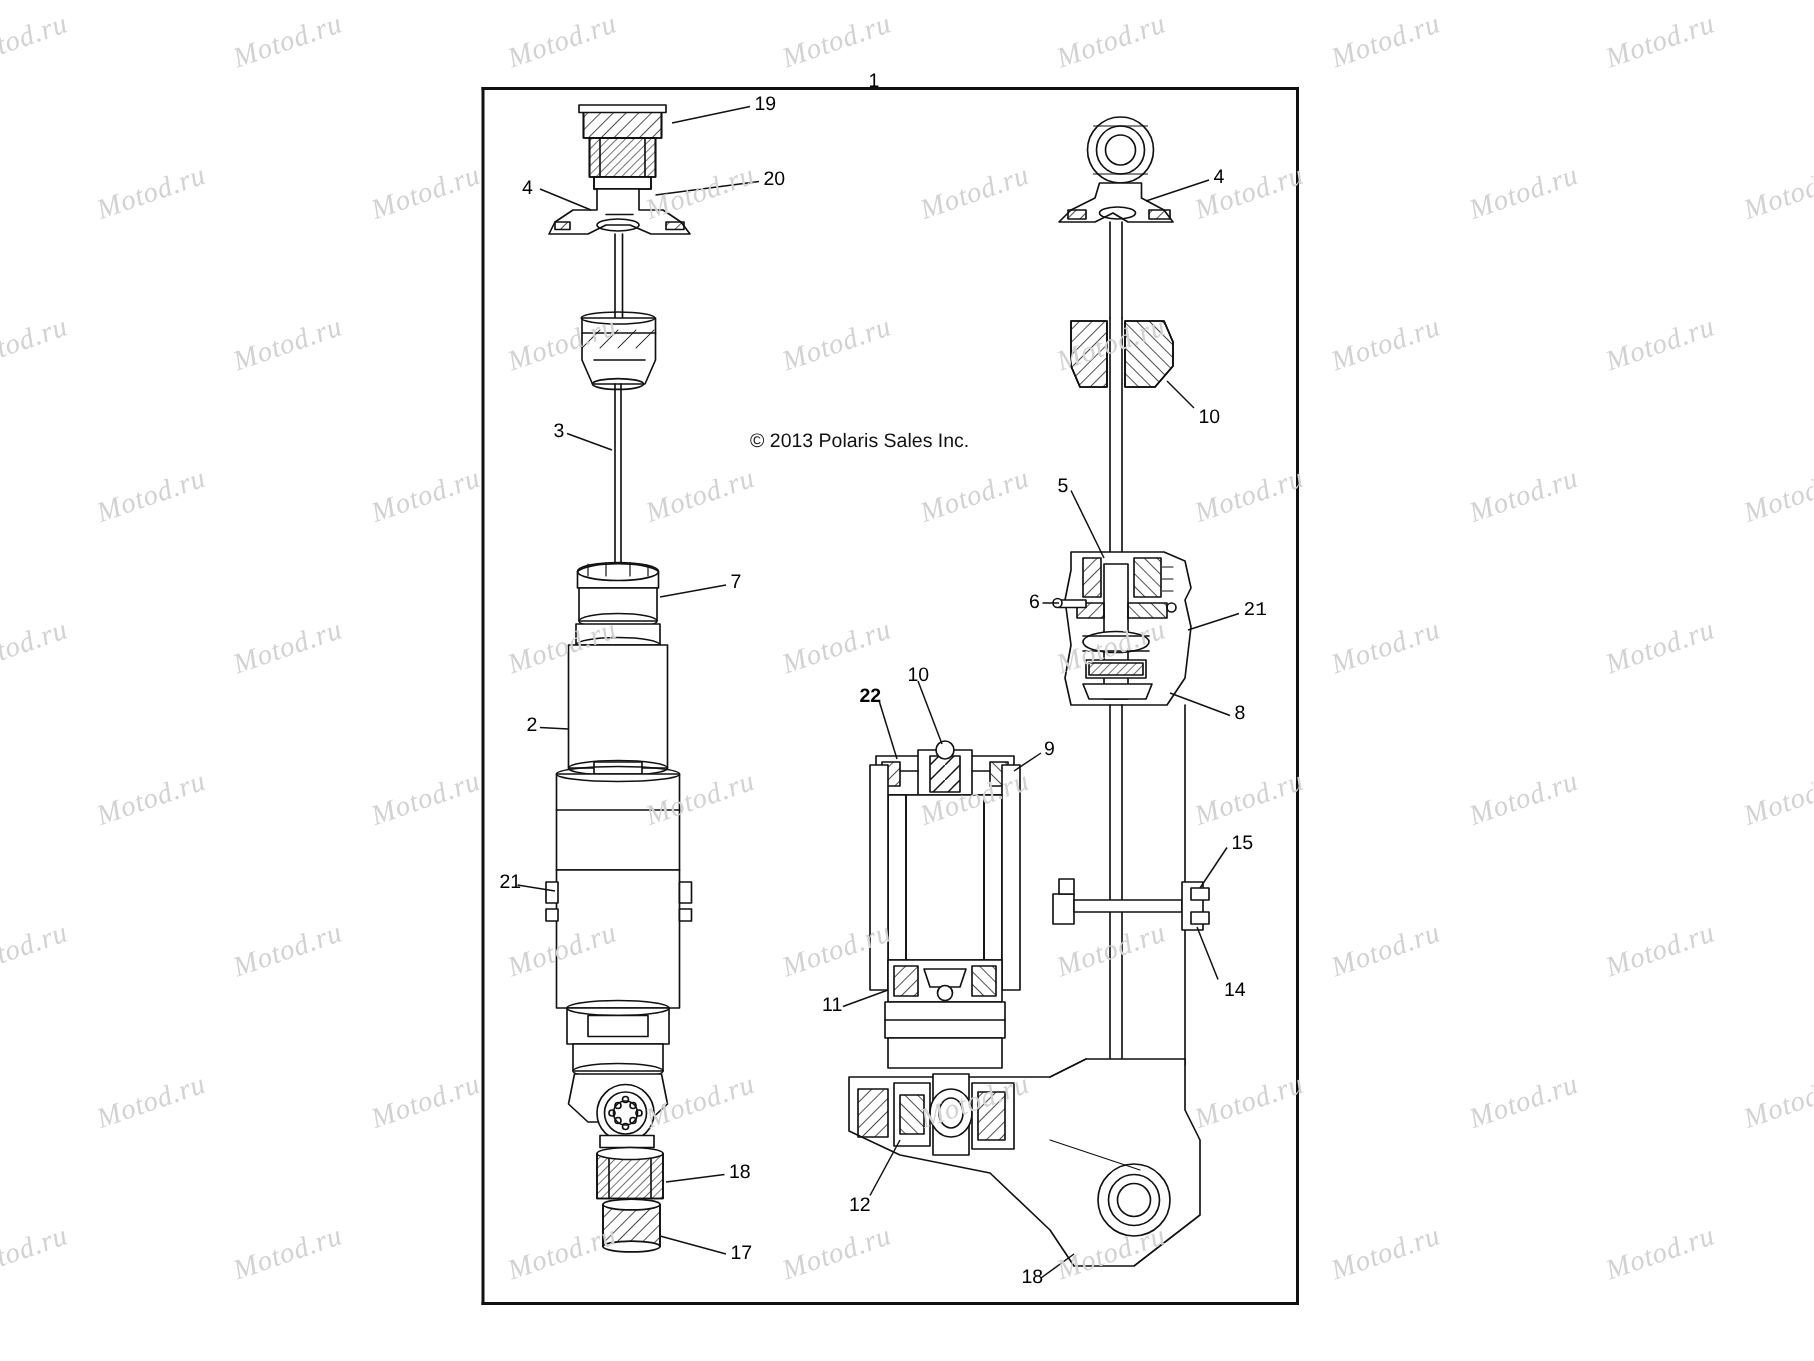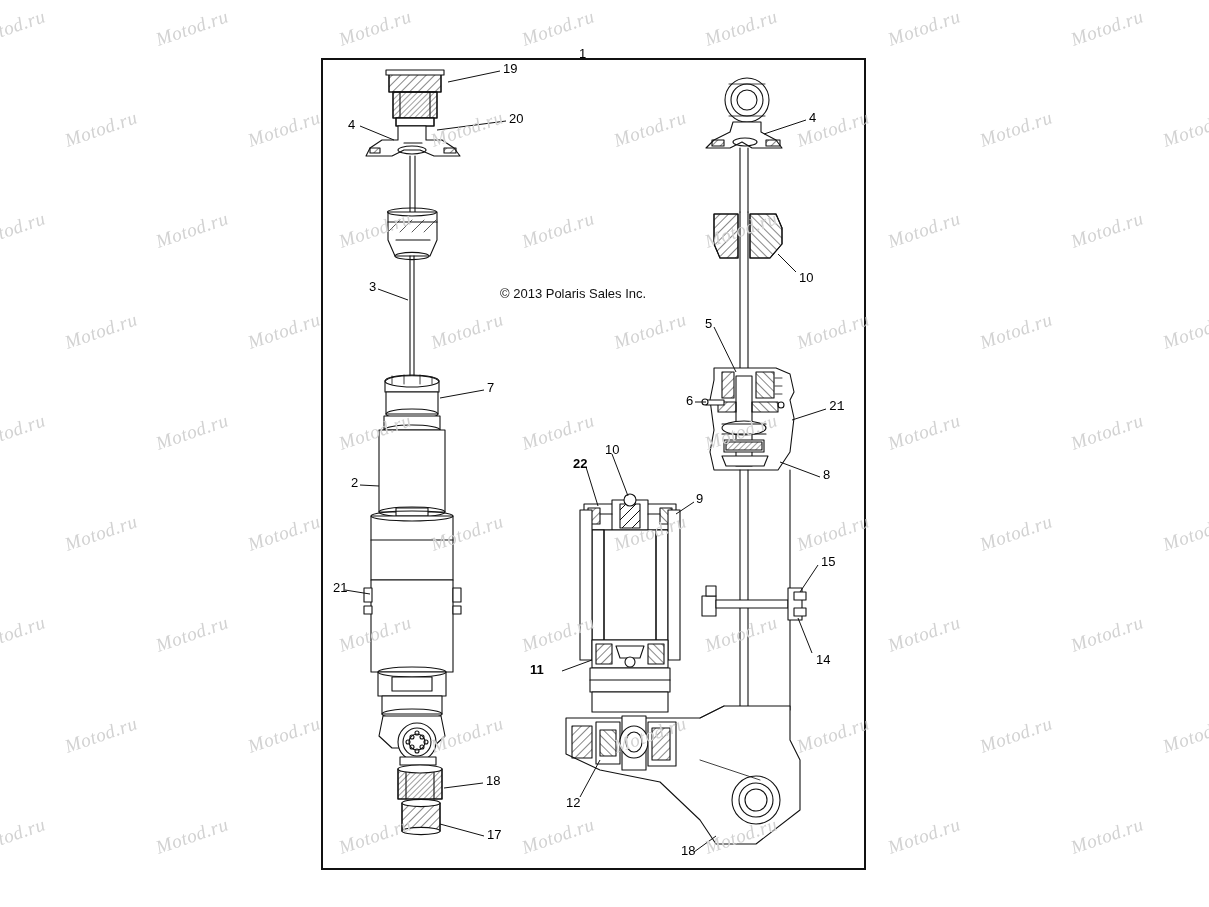--- a/index.html
+++ b/index.html
@@ -306,21 +306,21 @@
   <div class="callout" style="left:686px; top:393px;">6</div>
   <div class="callout" style="left:829px; top:399px;font-family:Liberation Mono, monospace;">21</div>
   <div class="callout" style="left:351px; top:475px;">2</div>
   <div class="callout" style="left:573px; top:456px;font-weight:bold;">22</div>
   <div class="callout" style="left:605px; top:442px;">10</div>
   <div class="callout" style="left:823px; top:467px;">8</div>
   <div class="callout" style="left:696px; top:491px;">9</div>
   <div class="callout" style="left:333px; top:580px;">21</div>
   <div class="callout" style="left:821px; top:554px;">15</div>
   <div class="callout" style="left:816px; top:652px;">14</div>
-  <div class="callout" style="left:530px; top:662px;font-weight:bold;">11</div>
+  <div class="callout" style="left:548px; top:662px;">11</div>
   <div class="callout" style="left:486px; top:773px;">18</div>
   <div class="callout" style="left:566px; top:795px;">12</div>
   <div class="callout" style="left:487px; top:827px;">17</div>
   <div class="callout" style="left:681px; top:843px;">18</div>
 
   <div class="copyright" style="left:500px; top:286px;">© 2013 Polaris Sales Inc.</div>
 
   <div id="watermarks">
       <div class="wm" style="left: -30px; top: 30px; color: rgb(210, 210, 210);">Motod.ru</div>
       <div class="wm" style="left: 153px; top: 30px; color: rgb(210, 210, 210);">Motod.ru</div>

